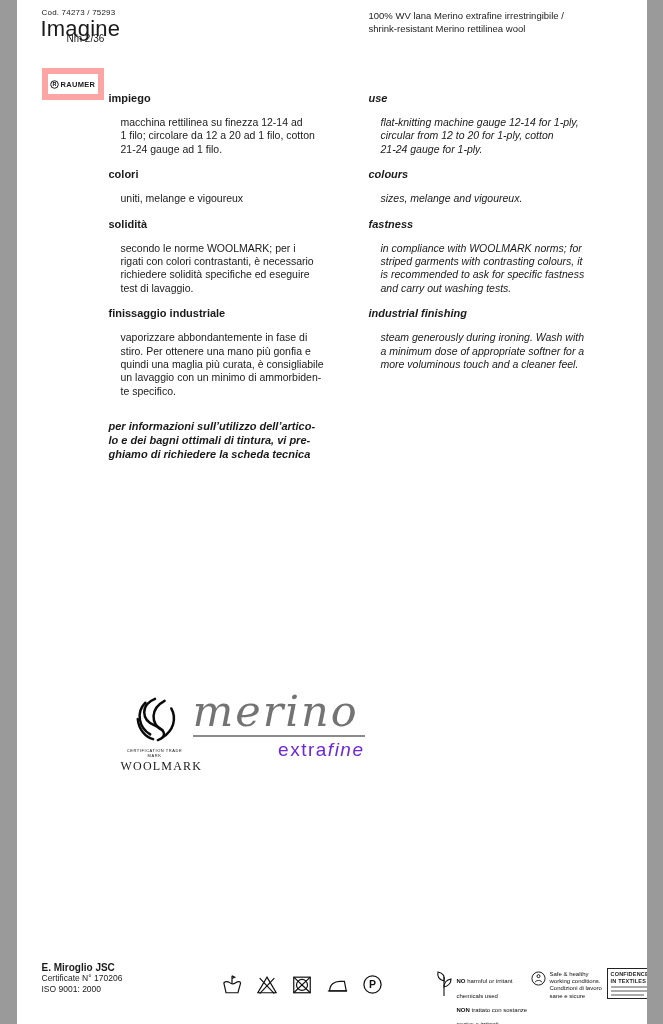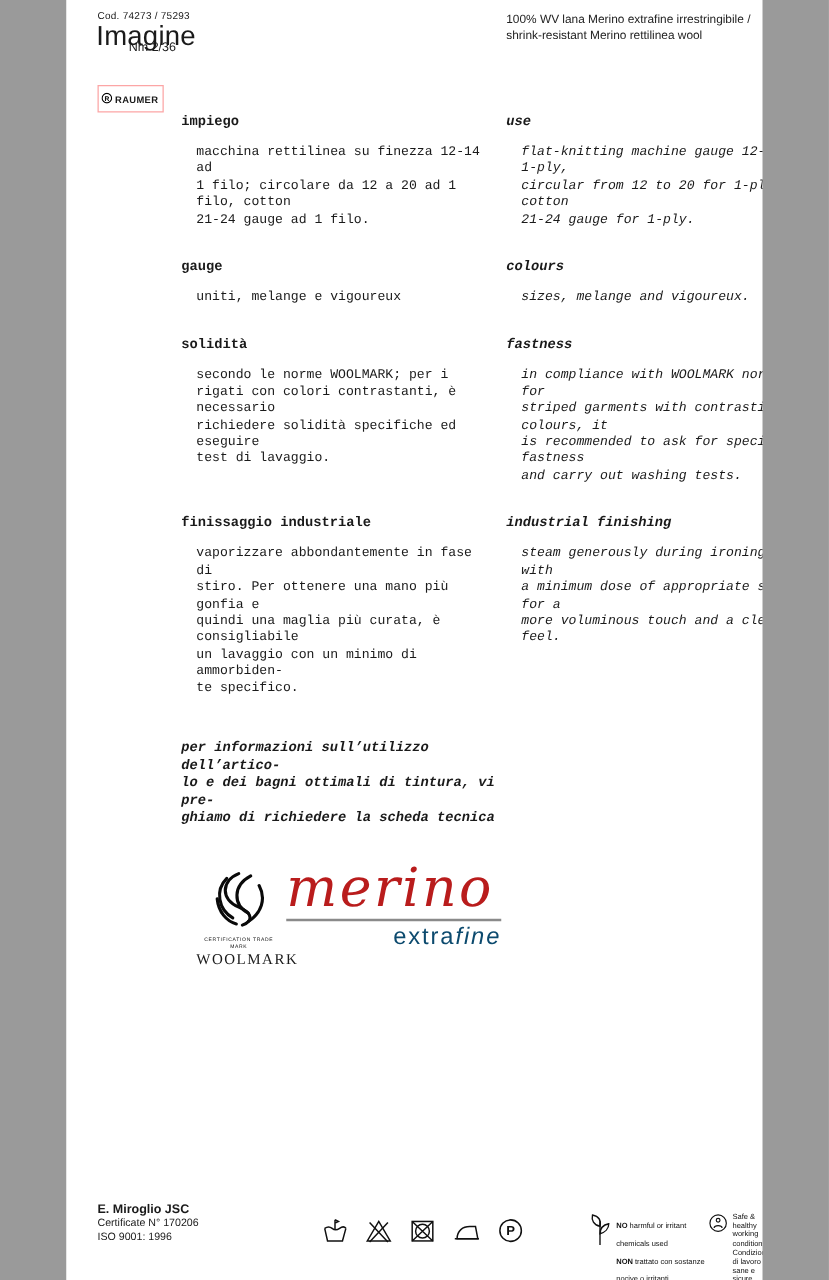--- a/index.html
+++ b/index.html
@@ -1,54 +1,54 @@
 <!DOCTYPE html>
 <html><head>
 <meta charset="utf-8">
 <style>
   html,body { margin:0; padding:0; background:#9a9a9a; }
   .page {
-    position:relative; width:557px; height:1024px; margin:0 auto;
+    position:relative; width:630px; height:1024px; margin:0 auto;
     background:#ffffff; overflow:hidden;
     font-family:"Liberation Sans", sans-serif; color:#1a1a1a;
   }
   
   .code  { position:absolute; left:25px; top:8px;  font-size:8px; letter-spacing:.2px; }
   .title { position:absolute; left:24px; top:16px; font-size:22px; letter-spacing:.2px; }
   .count { position:absolute; left:25px; top:33px; font-size:10px;padding-left:25px; }
   .comp  { position:absolute; left:352px; top:10px; font-size:9.5px; line-height:12.5px; color:#222; }
   .raumer{
-    position:absolute; left:25px; top:68px; border:1px solid #fca5a5;
+    position:absolute; left:25px; top:68px; border:6px solid #fca5a5;
     display:inline-flex; align-items:center; gap:2px; padding:1px 3px 1px 2px; background:#fff;
   }
   .raumer .txt { font-size:7.5px; font-weight:bold; letter-spacing:.3px; }
 
   
   .grid {
     position:absolute; left:92px; top:92px; width:521px;
-    display:grid; grid-template-columns:260px 261px; row-gap:13px;font-family:Liberation Mono, monospace;
+    display:grid; grid-template-columns:260px 261px; row-gap:0;
   }
   .cell h3 { margin:0 0 1px 0; font-size:11px; font-weight:bold; }
   .cell p.body { margin:12px; font-size:10.5px; line-height:13.4px; white-space:pre-line; }
   .cell.en h3, .cell.en p { font-style:italic; }
   .cell.note { margin-top:9px; }
   .cell.note p { margin:0; font-size:11px; line-height:14px; font-style:italic; white-space:pre-line; }
   .cell.note.it p { font-weight:bold; }
 
   
   .woolmark { position:absolute; left:104px; top:696px; width:68px; text-align:center; }
   .woolmark .cap  { font-size:4px; letter-spacing:.55px; margin-top:2px; color:#111; }
   .woolmark .name { font-family:"Liberation Serif", serif; font-size:12px; letter-spacing:1.2px; margin-top:1px; }
   .merino { position:absolute; left:176px; top:688px; width:172px; }
   .merino .script {
     display:block; font-family:"DejaVu Serif", serif; font-style:italic;
-    font-size:43px; line-height:46px; color:#b91c1c; letter-spacing:2px;
+    font-size:43px; line-height:46px; color:#737373; letter-spacing:2px;
     border-bottom:2.5px solid #8a8a8a; padding-bottom:1px;
   }
-  .merino .sub { display:block; text-align:right; font-size:19px; color:#0c4a6e; letter-spacing:1.5px; margin-top:2px; }
+  .merino .sub { display:block; text-align:right; font-size:19px; color:#6d28d9; letter-spacing:1.5px; margin-top:2px; }
   .merino .sub .fine { font-style:italic; }
 
   
   .company { position:absolute; left:25px; top:962px; font-size:8.5px; line-height:11px; }
   .company .name { font-size:10px; font-weight:bold; }
   .care { position:absolute; left:204px; top:974px; display:flex; gap:13px; align-items:flex-end; }
   .care svg { display:block; }
 
   .eco { position:absolute; top:971px; display:flex; gap:4px; align-items:flex-start; }
   .eco-chem { left:418px; }
@@ -93,21 +93,21 @@
 21-24 gauge ad 1 filo.</p>
     </div>
     <div class="cell en">
       <h3>use</h3>
       <p class="body">flat-knitting machine gauge 12-14 for 1-ply,
 circular from 12 to 20 for 1-ply, cotton
 21-24 gauge for 1-ply.</p>
     </div>
 
     <div class="cell it">
-      <h3>gauge</h3>
+      <h3>colori</h3>
       <p class="body">uniti, melange e vigoureux</p>
     </div>
     <div class="cell en">
       <h3>colours</h3>
       <p class="body">sizes, melange and vigoureux.</p>
     </div>
 
     <div class="cell it">
       <h3>solidità</h3>
       <p class="body">secondo le norme WOOLMARK; per i
@@ -160,21 +160,21 @@
   </div>
 
   <div class="merino">
     <span class="script">merino</span>
     <span class="sub"><span>extra</span><span class="fine">fine</span></span>
   </div>
 
   <div class="company">
     <div class="name">E. Miroglio JSC</div>
     <div>Certificate N° 170206</div>
-    <div>ISO 9001: 1996</div>
+    <div>ISO 9001: 2000</div>
   </div>
 
   <div class="care">
     <svg width="22" height="21" viewBox="0 0 24 22" fill="none" stroke="#111" stroke-width="1.3">
       <path d="M3 9 Q6.5 6.5 9.5 9 T16 9 T21.5 9"></path>
       <path d="M3 9 L5.5 20 L18.5 20 L21.5 9"></path>
       <path d="M12 1.5 L12 9.5 M12 1.5 L15 3 L12 4.5"></path>
     </svg>
     <svg width="22" height="21" viewBox="0 0 24 22" fill="none" stroke="#111" stroke-width="1.3">
       <path d="M12 3 L22 20 L2 20 Z"></path>

